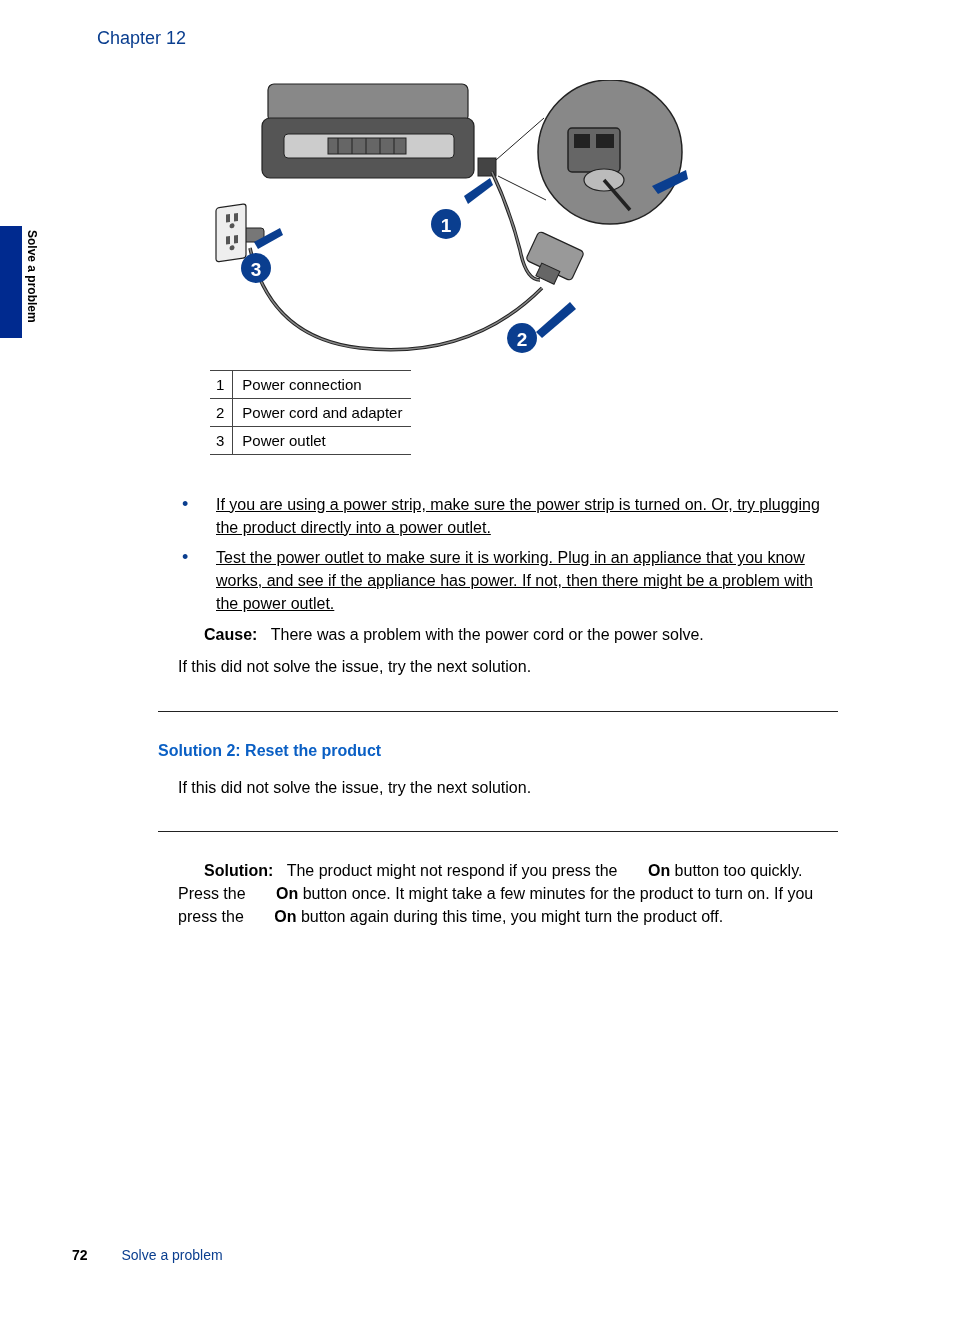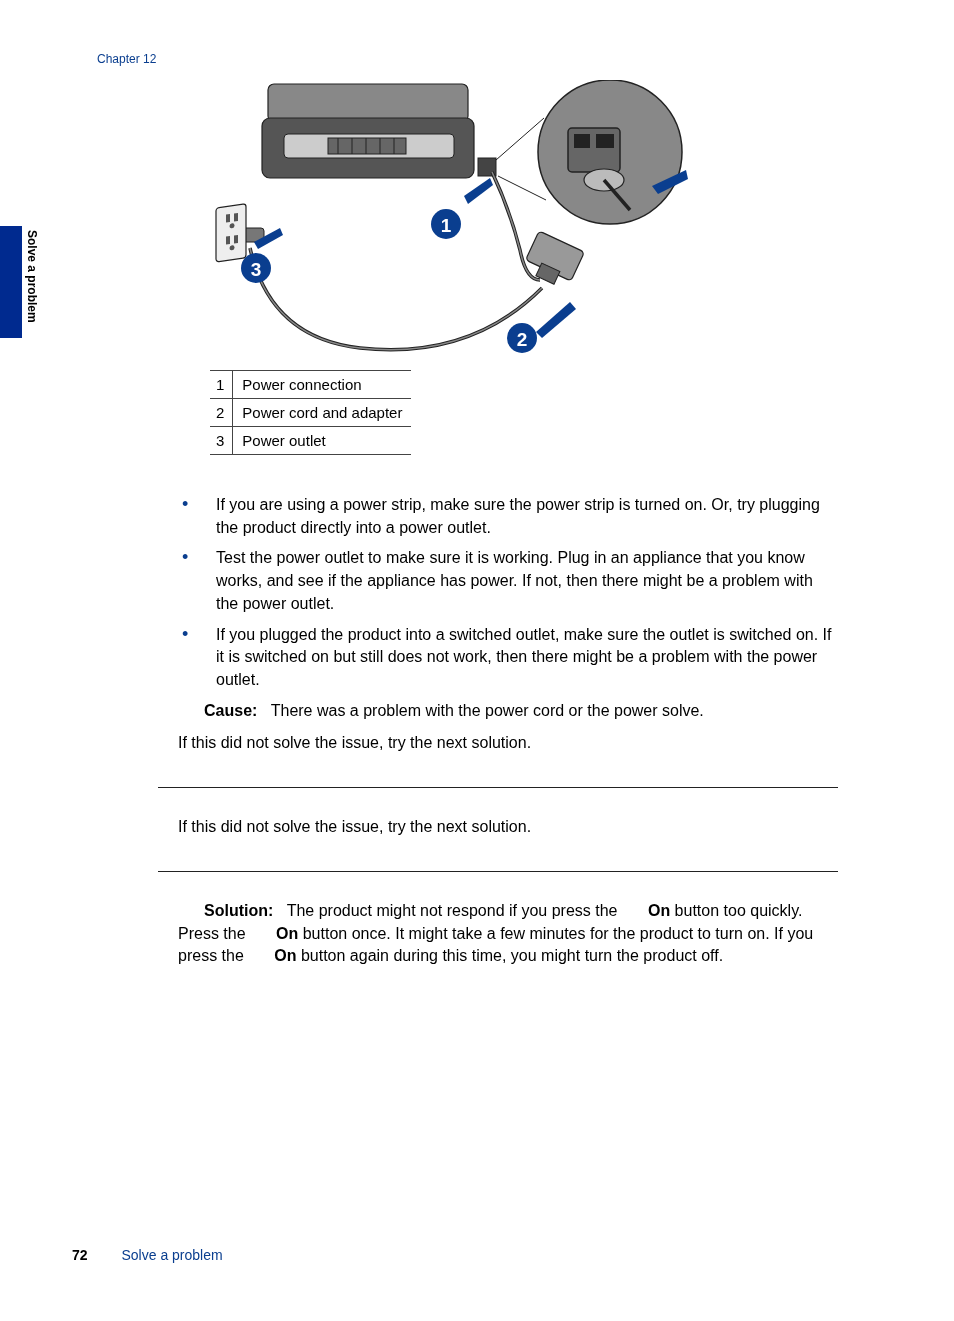--- a/index.html
+++ b/index.html
@@ -7,24 +7,24 @@
     width: 954px;
     height: 1321px;
     background: #fff;
     font-family: Arial, Helvetica, sans-serif;
     font-size: 16px;
     color: #000;
     position: relative;
   }
   .chapter-header {
     position: absolute;
-    top: 52px;
+    top: 28px;
     left: 97px;
     color: #0a3e8f;
-    font-size: 12px;
+    font-size: 18px;
   }
   .side-tab {
     position: absolute;
     left: 0;
     top: 226px;
     width: 22px;
     height: 112px;
     background: #002a8f;
   }
   .side-tab-text {
@@ -73,20 +73,21 @@
   .content {
     position: absolute;
     top: 494px;
     left: 158px;
     width: 680px;
     line-height: 1.42;
   }
   .bullet-list {
     list-style: none;
     margin-bottom: 4px;
+    text-decoration: underline;
   }
   .bullet-list li {
     position: relative;
     padding-left: 58px;
     margin-bottom: 8px;
   }
   .bullet-list li::before {
     content: "•";
     position: absolute;
     left: 24px;
@@ -230,29 +231,29 @@
     <td class="num">3</td>
     <td>Power outlet</td>
   </tr>
 </tbody>
   </table>
 
 <div class="content">
   <ul class="bullet-list">
     <li>If you are using a power strip, make sure the power strip is turned on. Or, try plugging the product directly into a power outlet.</li>
     <li>Test the power outlet to make sure it is working. Plug in an appliance that you know works, and see if the appliance has power. If not, then there might be a problem with the power outlet.</li>
-    <li>If you plugged the product into a switched outlet, make sure the outlet is switched on. If it is switched on but still does not work, then there might be a problem with the power outlet.</li>
   </ul>
   <p class="para">
     <span class="bold">Cause:</span>&nbsp;&nbsp;&nbsp;<span>There was a problem with the power cord or the power solve.</span>
   </p>
   <p class="para">If this did not solve the issue, try the next solution.</p>
 
   <hr class="section-hr">
 
+  <div class="sol-heading">Solution 2: Reset the product</div>
   <p class="para">If this did not solve the issue, try the next solution.</p>
 
   <hr class="section-hr">
 
   <p class="para">
     <span class="bold">Solution:</span>&nbsp;&nbsp;&nbsp;<span>The product might not respond if you press the </span><span class="bold">On</span><span> button too quickly. Press the </span><span class="bold">On</span><span> button once. It might take a few minutes for the product to turn on. If you press the </span><span class="bold">On</span><span> button again during this time, you might turn the product off.</span>
   </p>
 </div>
 
 <div class="footer">

